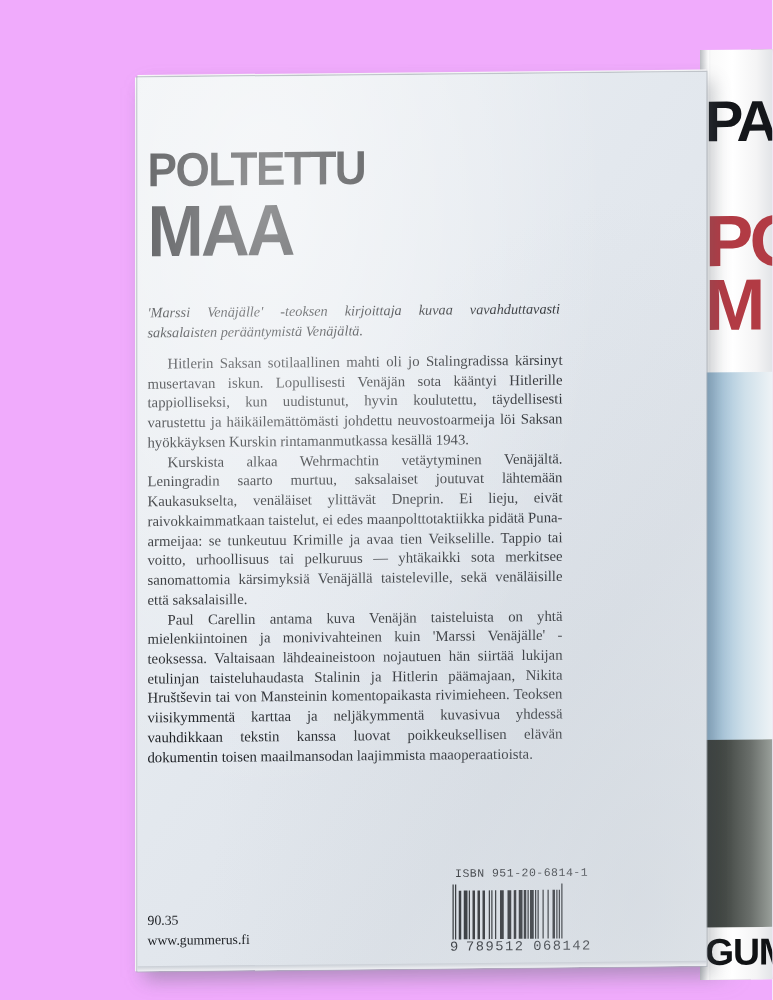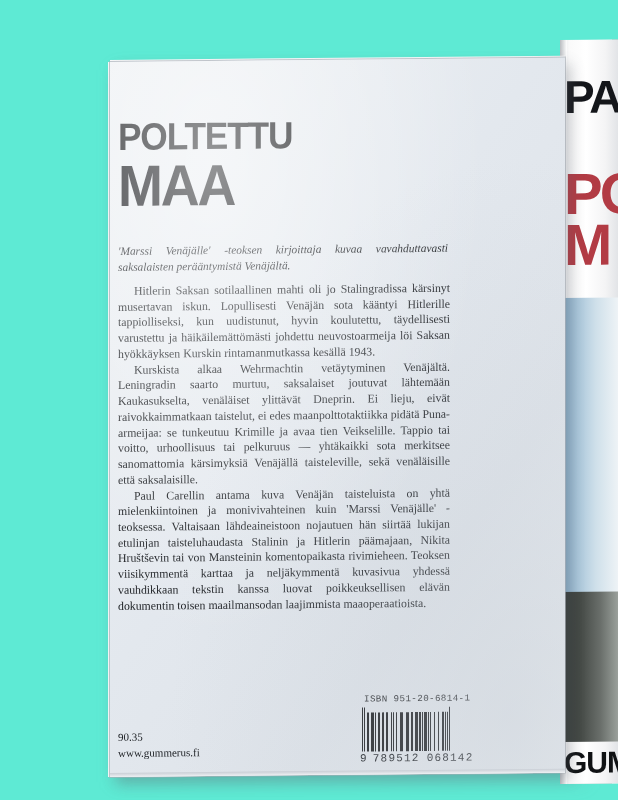--- a/index.html
+++ b/index.html
@@ -11,21 +11,21 @@
     width: 618px;
     height: 800px;
     overflow: hidden;
     font-family: "Liberation Serif", serif;
   }
 
   #scene {
     position: relative;
     width: 618px;
     height: 800px;
-    background: #5eead4;
+    background: #f0abfc;
   }
 
   
   .book-shadow {
     position: absolute;
     left: 112px;
     top: 66px;
     width: 470px;
     height: 712px;
     background: rgba(120,128,140,0.22);

